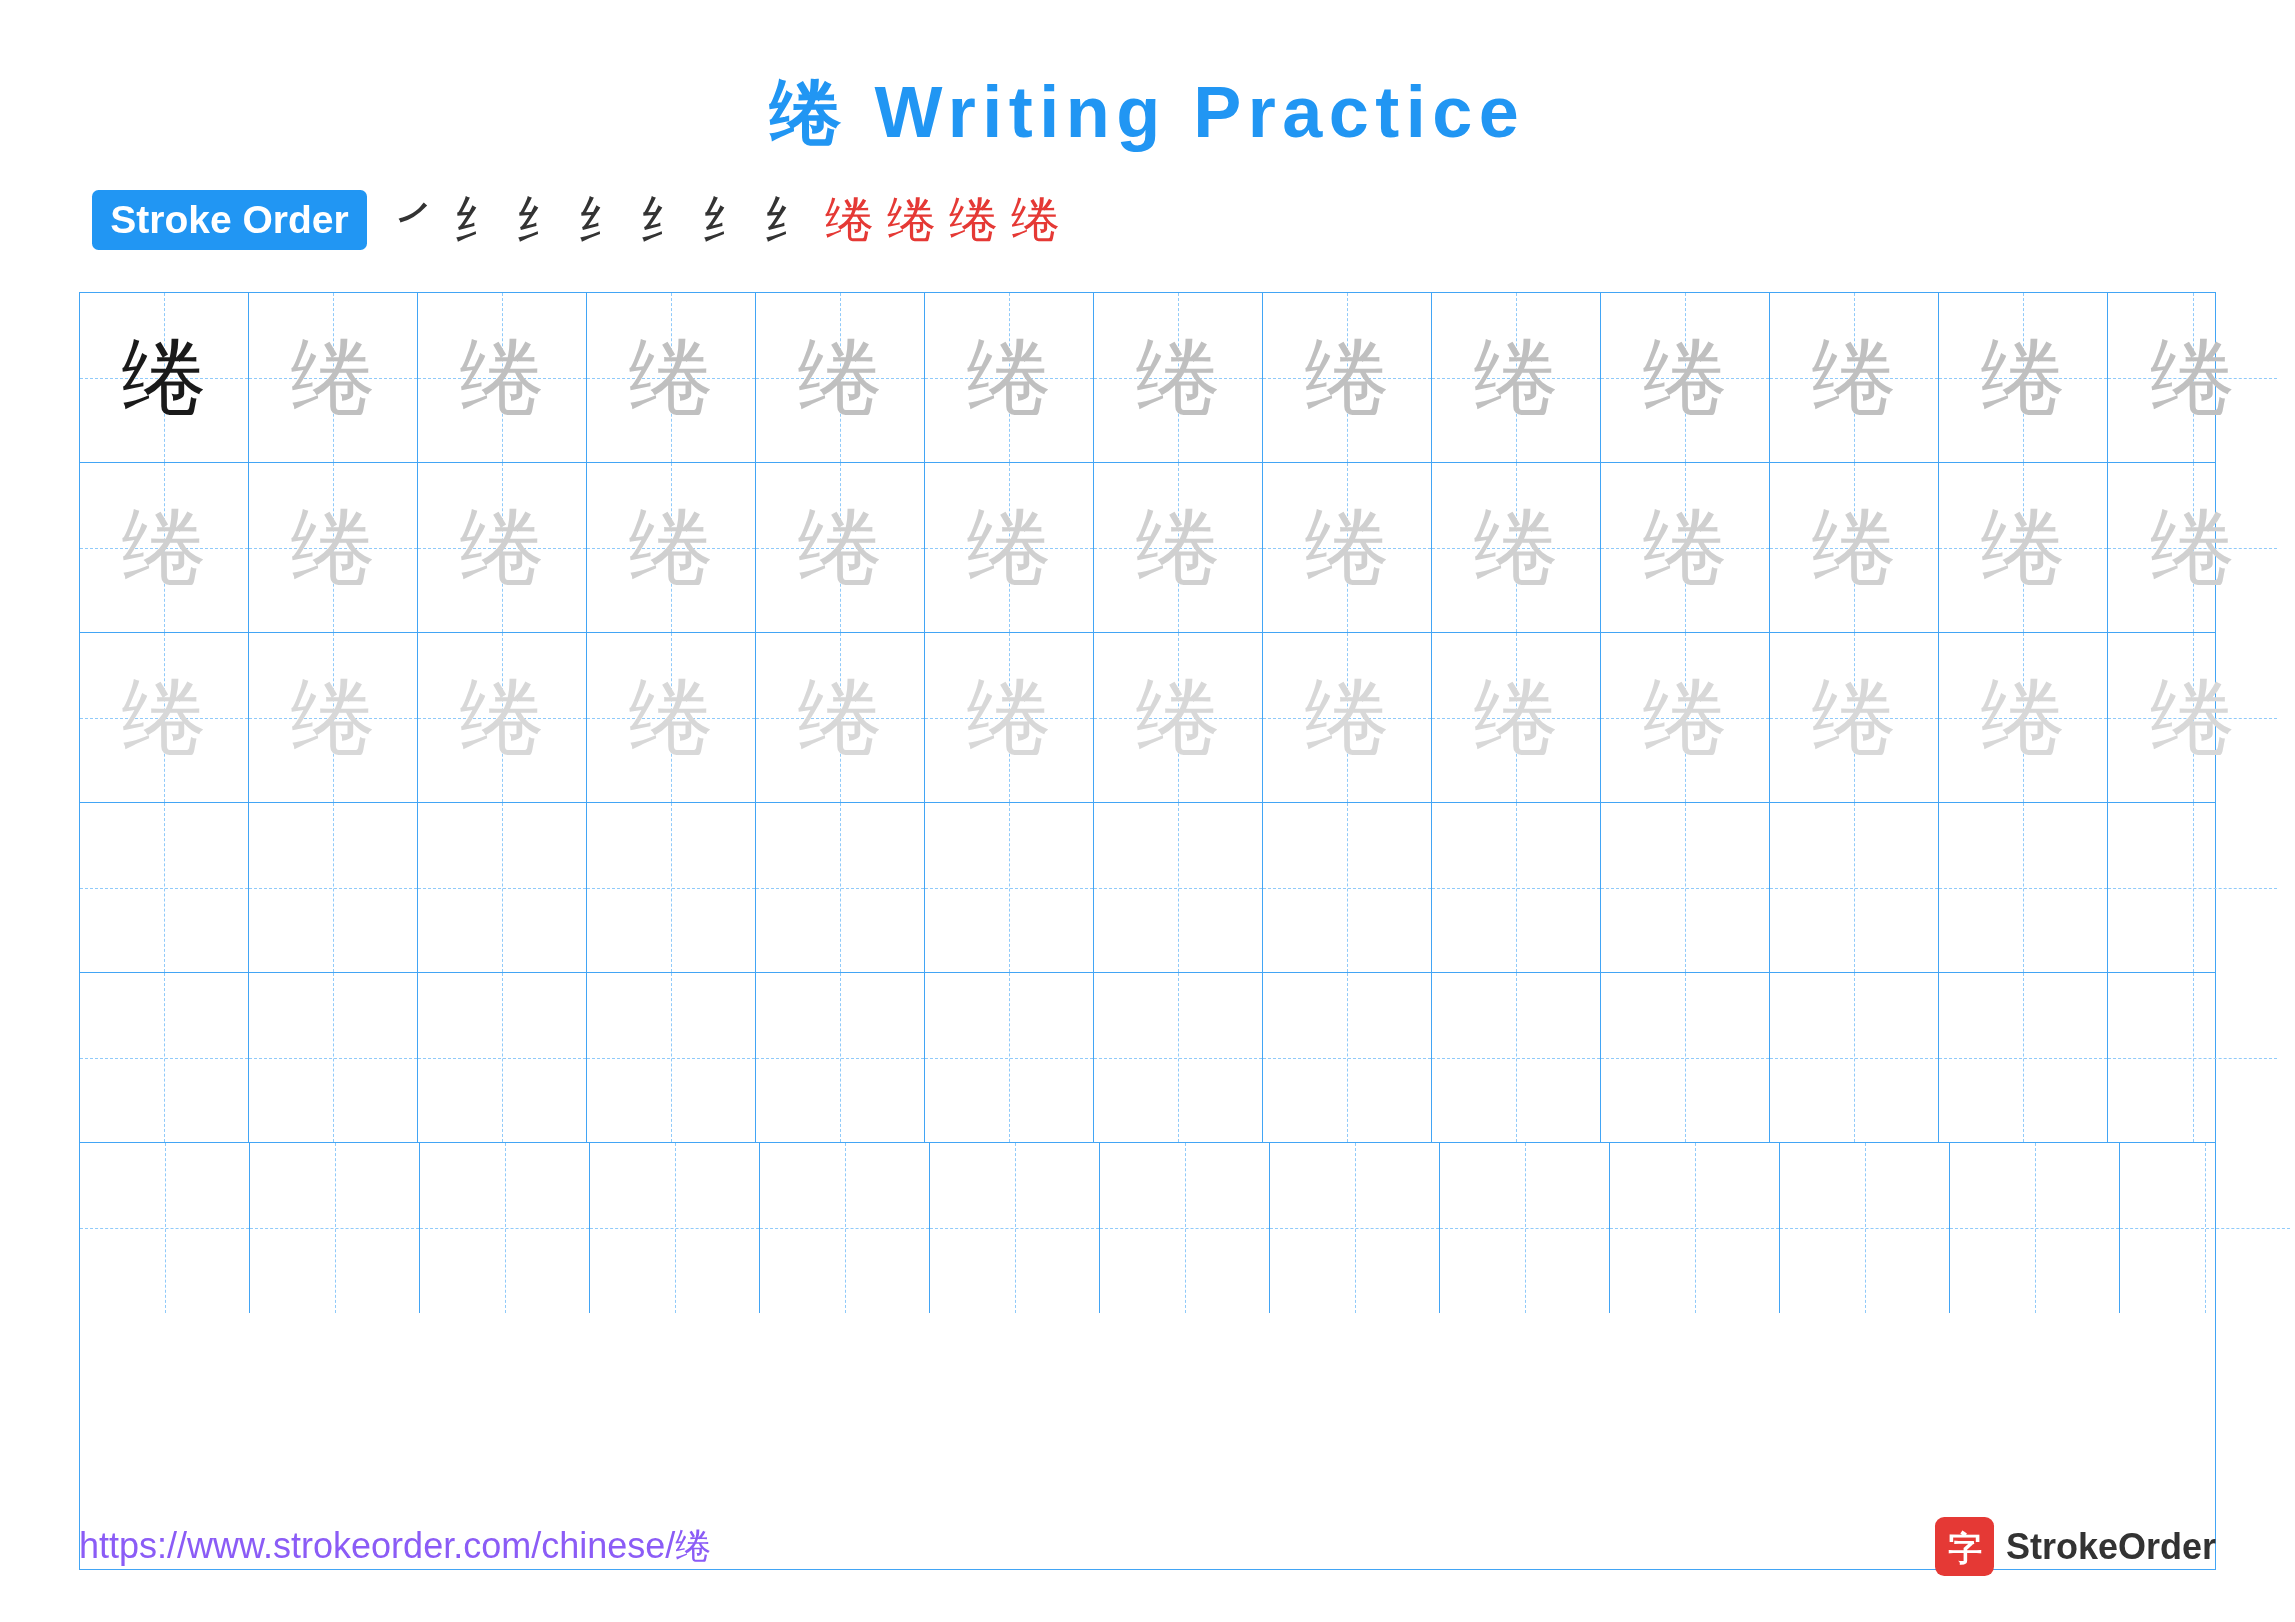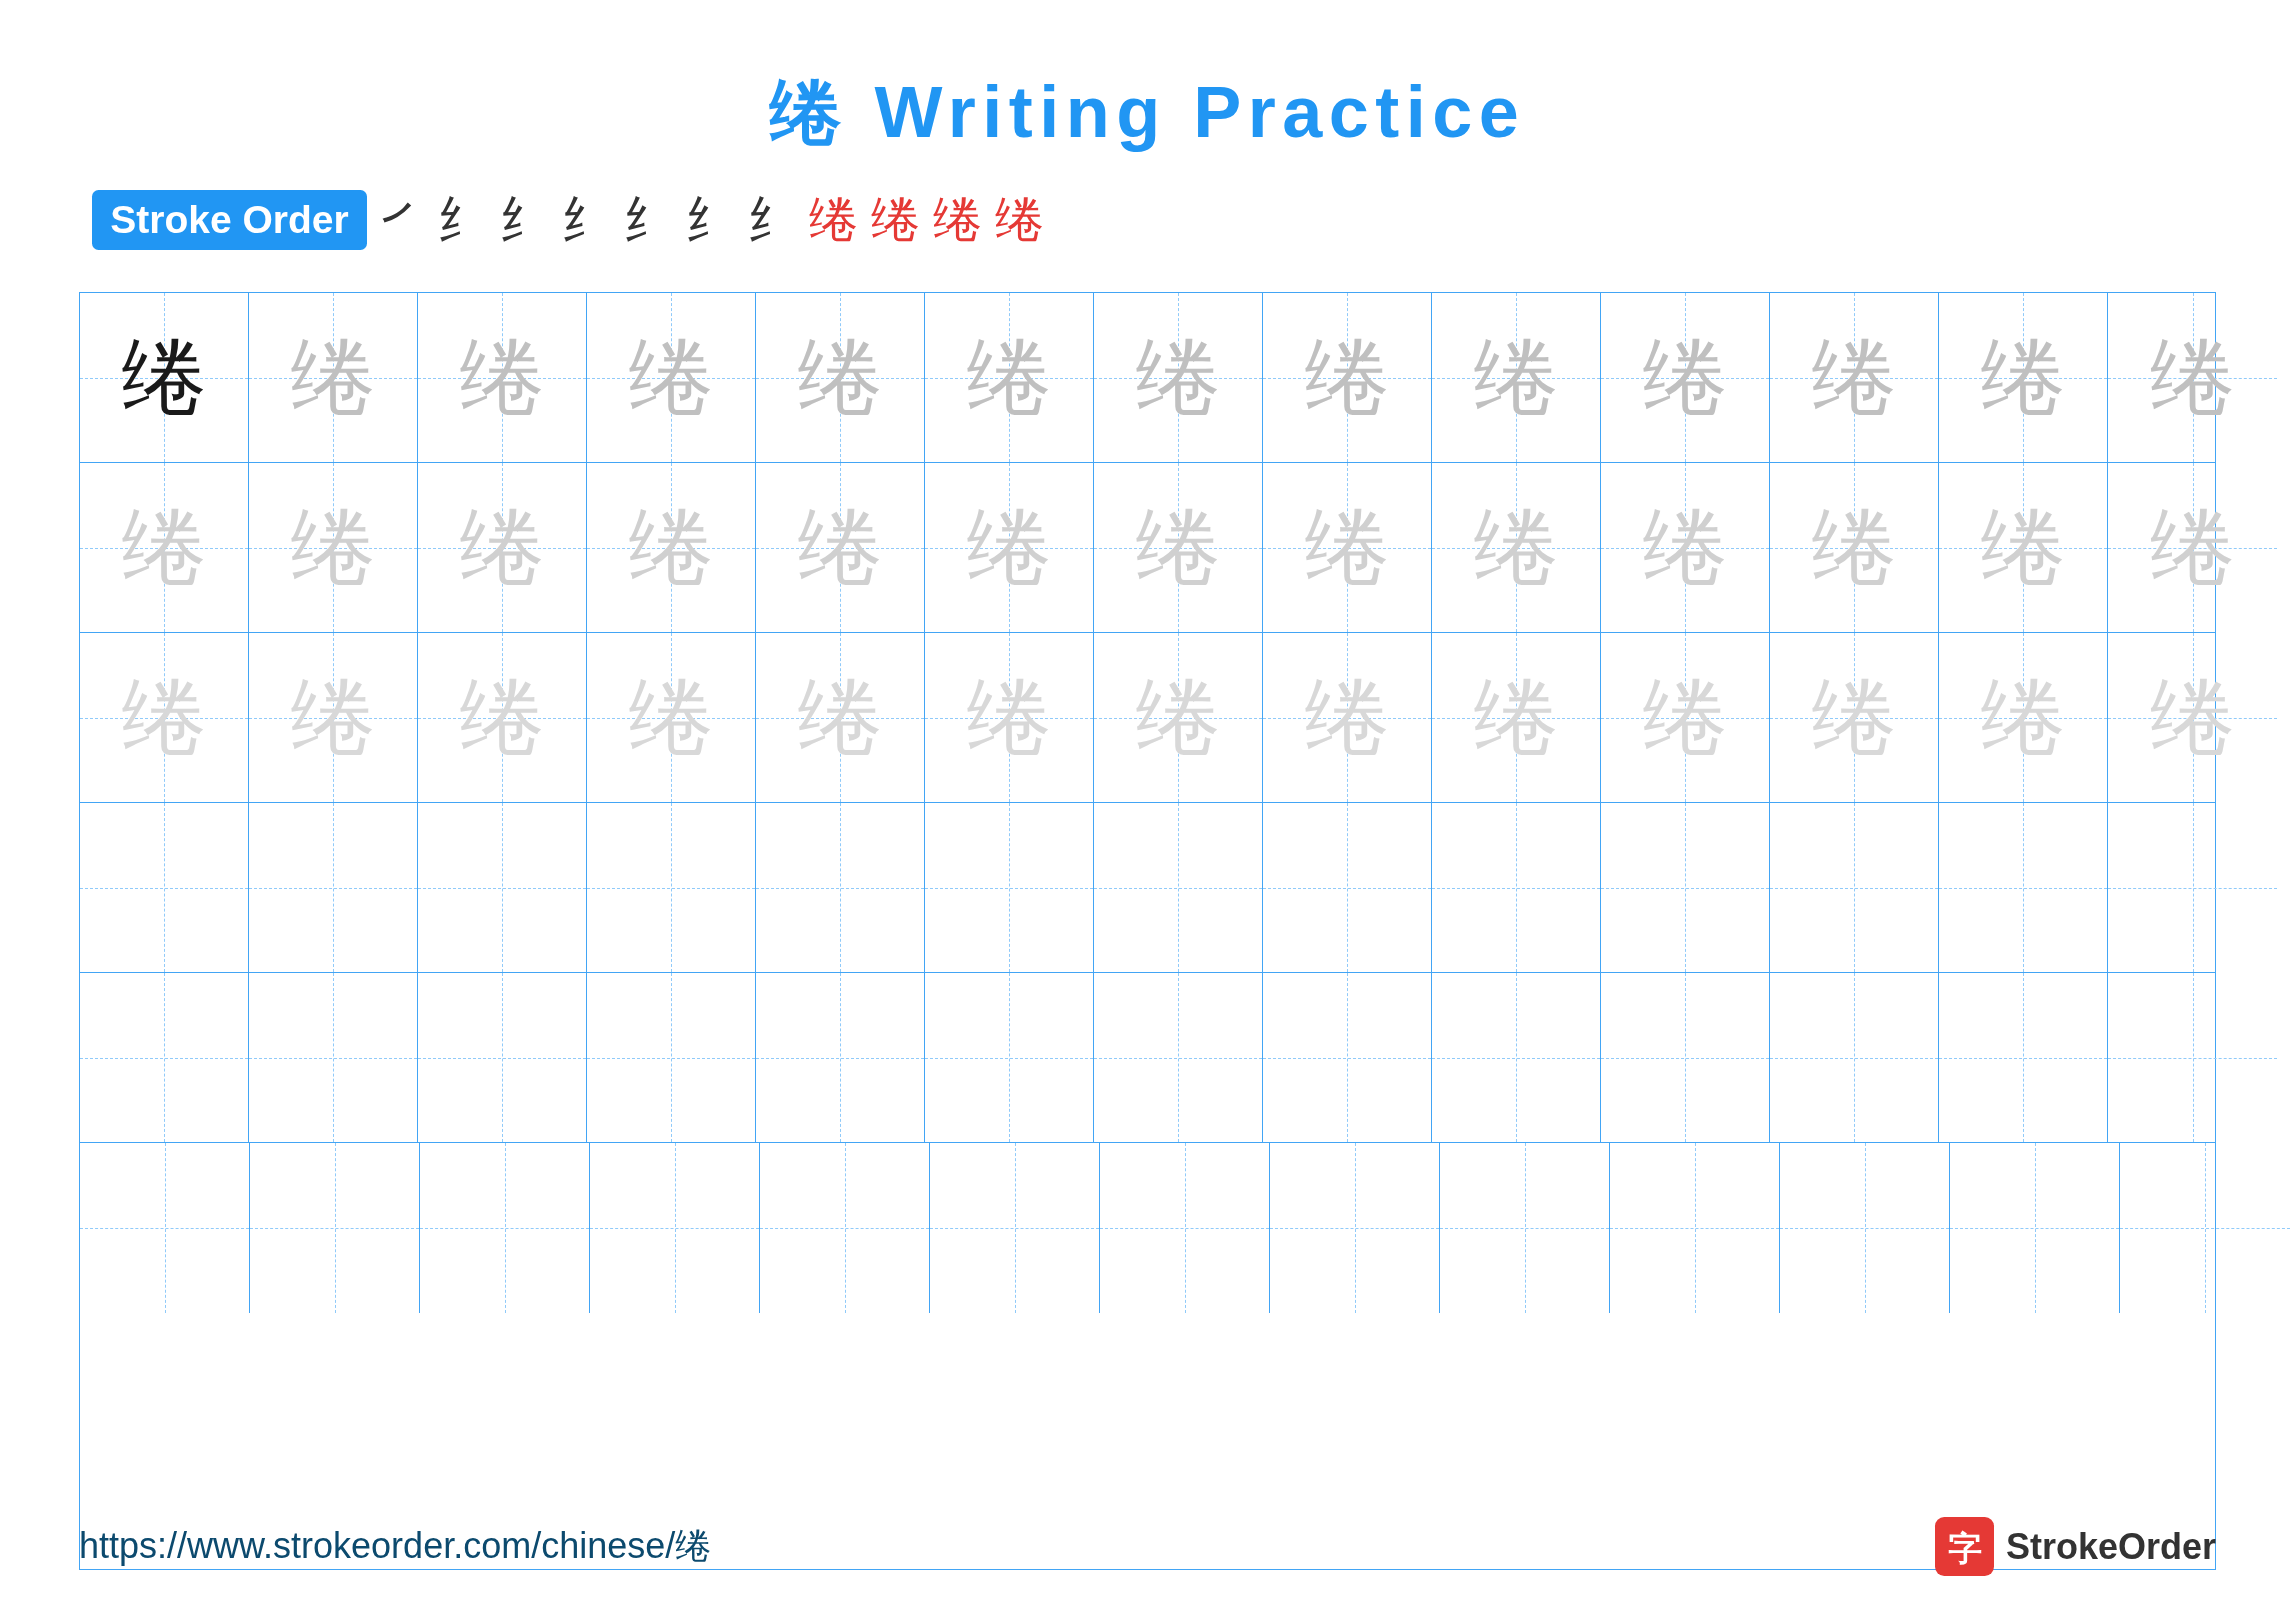--- a/index.html
+++ b/index.html
@@ -28,21 +28,21 @@
       font-weight: bold;
       color: #2196F3;
       margin-bottom: 26px;
       margin-top: 13px;
       letter-spacing: 6.5px;
     }
 
     .stroke-order-row {
       display: flex;
       align-items: center;
-      gap: 8px;
+      gap: 24px;
       margin-bottom: 39px;
       width: 100%;
       padding-left: 13px;
     }
 
     .stroke-order-badge {
       background: #2196F3;
       color: white;
       font-size: 39px;
       font-weight: bold;
@@ -154,21 +154,21 @@
       position: absolute;
       bottom: 46px;
       left: 79px;
       right: 79px;
       display: flex;
       align-items: center;
       justify-content: space-between;
     }
 
     .footer-url {
-      color: #0c4a6e;
+      color: #8b5cf6;
       font-size: 36px;
       text-decoration: none;
     }
 
     .footer-logo {
       display: flex;
       align-items: center;
       gap: 11.8px;
     }
 

